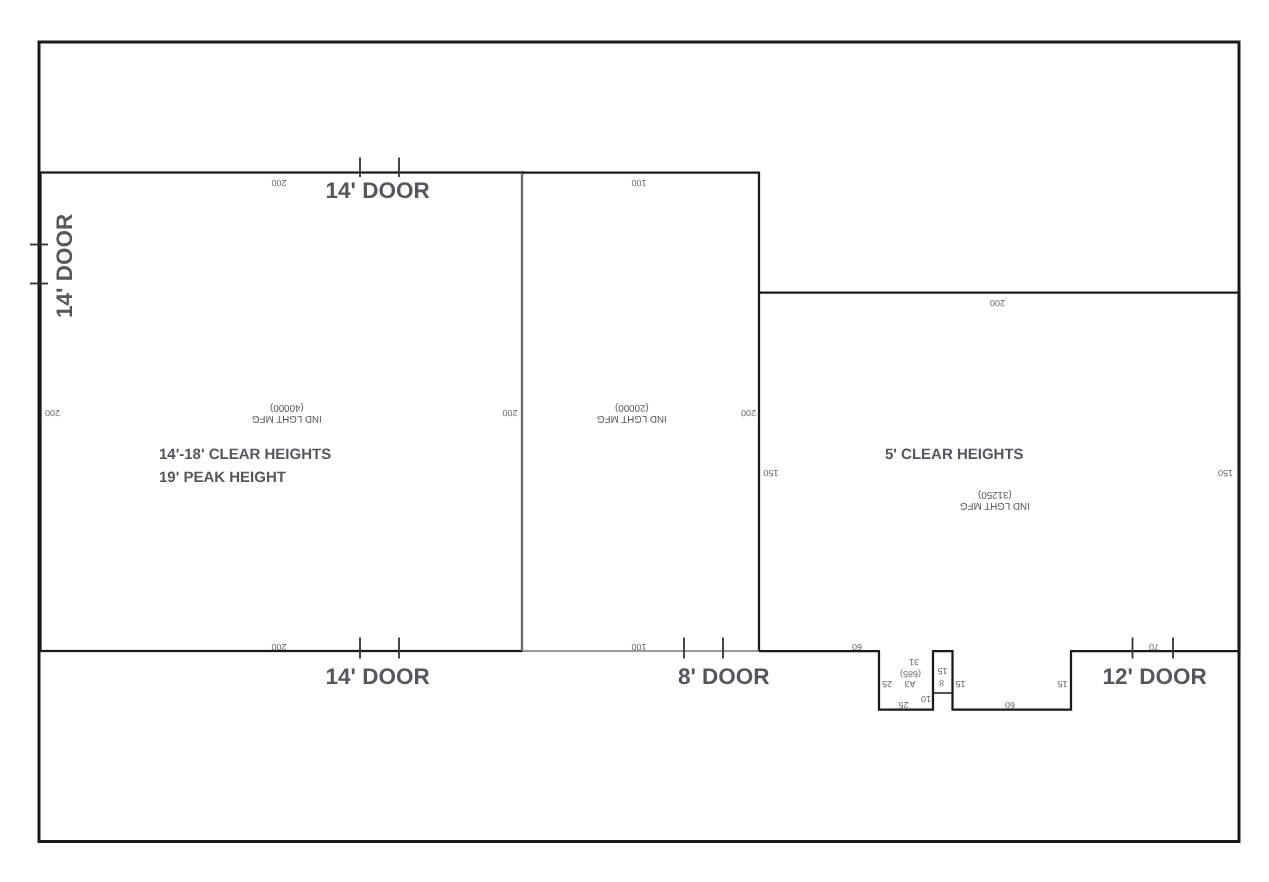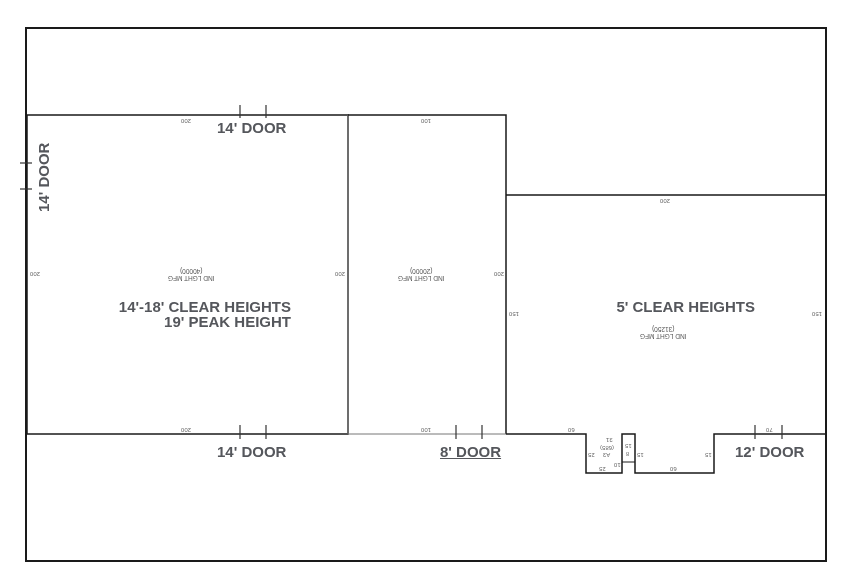--- a/index.html
+++ b/index.html
@@ -1,21 +1,21 @@
 <!DOCTYPE html>
 <html><head>
   <meta charset="utf-8">
   <style>
     html, body { margin: 0; padding: 0; background: #ffffff; }
     body { width: 846px; height: 588px; position: relative; overflow: hidden; font-family: "Liberation Sans", sans-serif; }
     .frame { position: absolute; left: 25px; top: 27px; width: 802px; height: 535px; border: 2px solid #1a1a1a; box-sizing: border-box; }
     svg.plan { position: absolute; left: 0; top: 0; }
     .label { position: absolute; color: #55575c; font-weight: bold; white-space: nowrap; line-height: 1; }
     .door { font-size: 15px; }
-    .big { font-size: 15px; text-align: right; }
+    .big { font-size: 10px; text-align: left; }
     .dim { position: absolute; font-size: 6px; color: #666; white-space: nowrap; transform: rotate(180deg); line-height: 1; }
     .note { position: absolute; font-size: 6.5px; color: #555; text-align: center; line-height: 1.1; transform: rotate(180deg); white-space: nowrap; }
     .vert { transform: rotate(-90deg); transform-origin: left top; }
   </style>
 </head>
 <body>
 
 <div class="frame"></div>
 
 <svg class="plan" width="846" height="588">
@@ -37,21 +37,21 @@
   <line x1="266" y1="425" x2="266" y2="439" stroke="#333" stroke-width="1.2"></line>
   <line x1="456" y1="425" x2="456" y2="439" stroke="#333" stroke-width="1.2"></line>
   <line x1="482" y1="425" x2="482" y2="439" stroke="#333" stroke-width="1.2"></line>
   <line x1="755" y1="425" x2="755" y2="439" stroke="#333" stroke-width="1.2"></line>
   <line x1="782" y1="425" x2="782" y2="439" stroke="#333" stroke-width="1.2"></line>
 </svg>
 
 <div class="label door" style="left:217px;top:120px;">14' DOOR</div>
 <div class="label door vert" style="left:36px;top:212px;">14' DOOR</div>
 <div class="label door" style="left:217px;top:444px;">14' DOOR</div>
-<div class="label door" style="left:440px;top:444px;text-decoration:underline;">8' DOOR</div>
+<div class="label door" style="left:452px;top:444px;">8' DOOR</div>
 <div class="label door" style="left:735px;top:444px;text-align:right;">12' DOOR</div>
 
 <div class="label big" style="left:106px;top:299px;width:185px;">14'-18' CLEAR HEIGHTS</div>
 <div class="label big" style="left:106px;top:314px;width:185px;">19' PEAK HEIGHT</div>
 <div class="label big" style="left:590px;top:299px;width:165px;">5' CLEAR HEIGHTS</div>
 
 <div class="note" style="left:168px;top:268px;">
   <div>IND LGHT MFG</div>
   <div>(40000)</div>
 </div>

